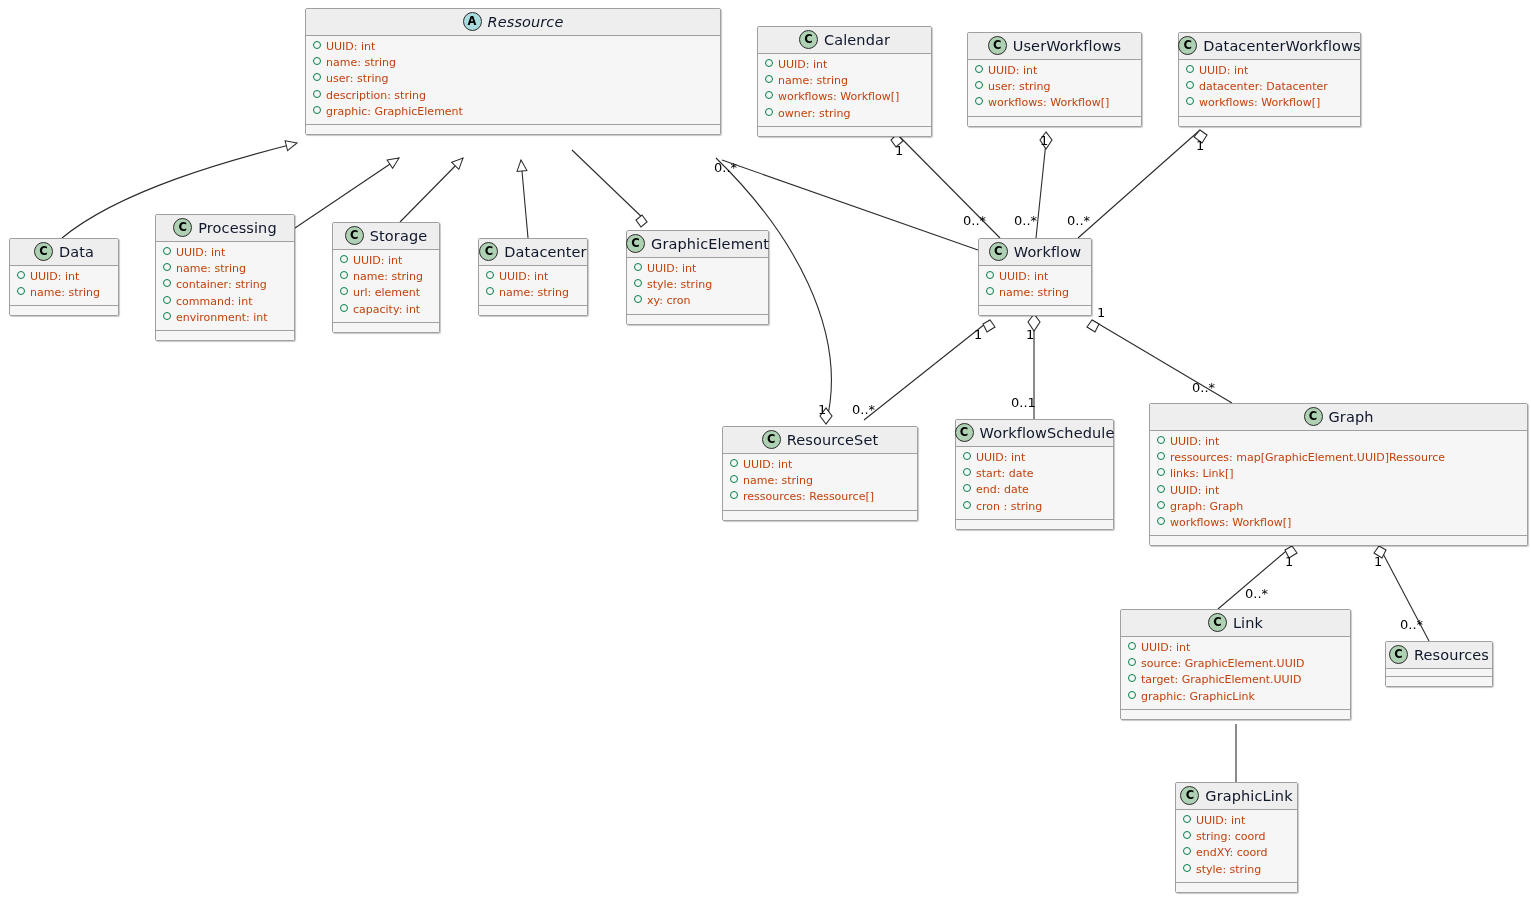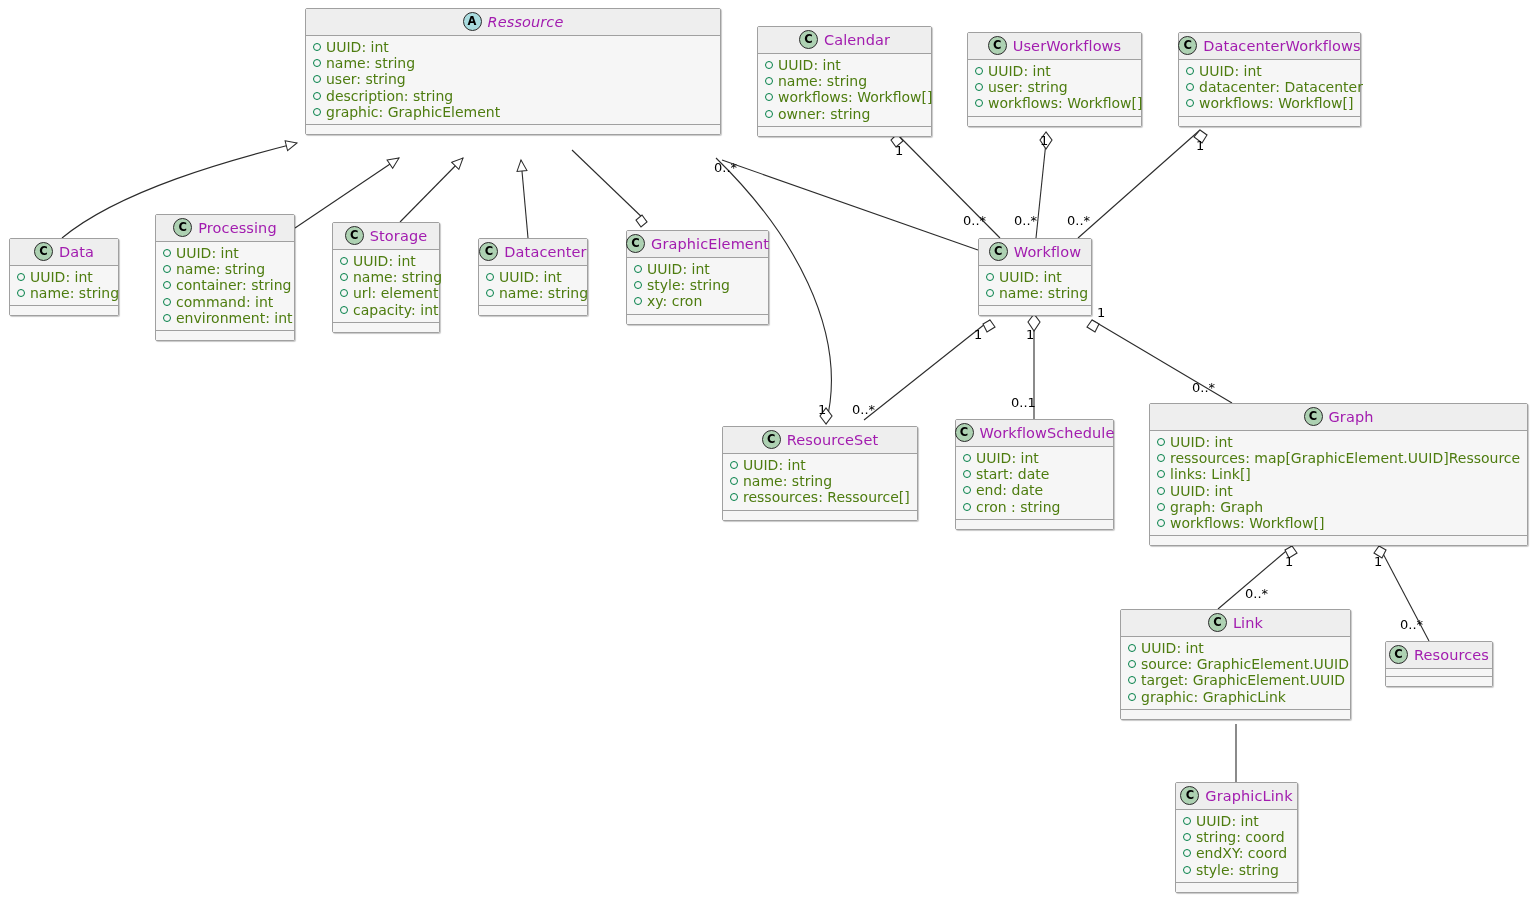--- a/index.html
+++ b/index.html
@@ -43,21 +43,21 @@
     text-align: center;
     white-space: nowrap;
     display: flex;
     align-items: center;
     justify-content: center;
     gap: 6px;
     height: 27px;
   }
   .uml-title {
     font-size: 14.5px;
-    color: #a21caf;
+    color: #0f172a;
     letter-spacing: 0.1px;
   }
   .abstract .uml-title {
     font-style: italic;
   }
   .stereo {
     display: inline-block;
     width: 17px;
     height: 17px;
     border-radius: 50%;
@@ -100,22 +100,22 @@
     width: 6px;
     height: 6px;
     border: 1px solid #038048;
     border-radius: 50%;
     background: transparent;
     flex: 0 0 auto;
     position: relative;
     top: -1px;
   }
   .attr-text {
-    font-size: 14px;
-    color: #4d7c0f;
+    font-size: 11px;
+    color: #c2410c;
   }
   .edge-label {
     position: absolute;
     font-size: 13px;
     color: #000000;
     white-space: nowrap;
     font-family: "DejaVu Sans", sans-serif;
   }
 </style>
 </head>

